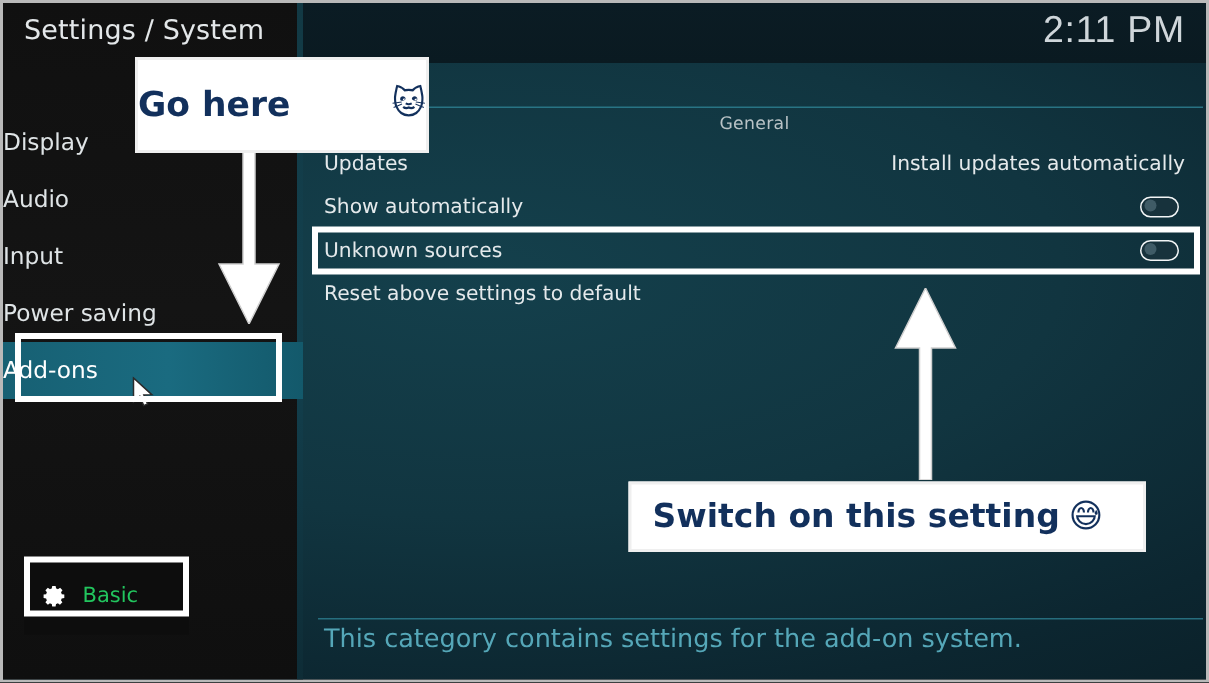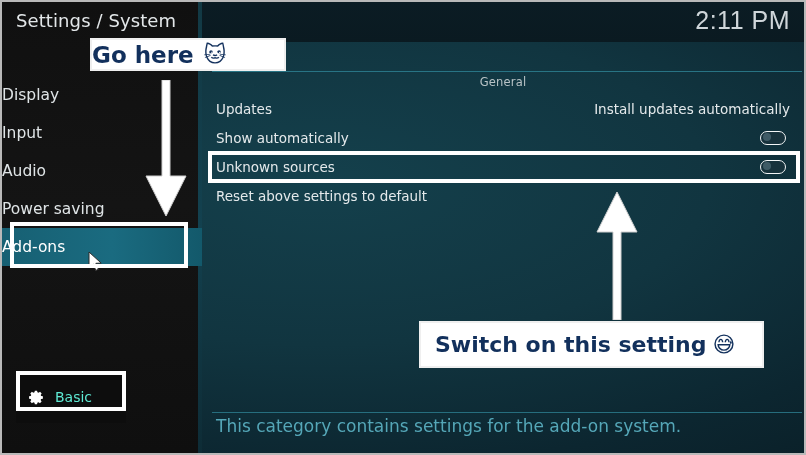--- a/index.html
+++ b/index.html
@@ -103,21 +103,21 @@
     position: absolute;
     left: 14px;
     top: 369px;
     width: 110px;
     height: 52px;
     display: flex;
     align-items: center;
     gap: 10px;
     padding-left: 12px;
     box-sizing: border-box;
-    color: #5eead4;
+    color: #22c55e;
     font-size: 14px;
     background: #0d0d0d;
   }
   .gear {
     width: 17px; height: 17px;
     display: inline-block;
     flex: 0 0 auto;
   }
 
   
@@ -218,22 +218,22 @@
     align-items: center;
     box-sizing: border-box;
     color: #12305c;
     font-weight: bold;
     white-space: nowrap;
   }
   #go-here-box {
     left: 88px;
     top: 36px;
     width: 196px;
-    height: 33px;
-    justify-content: flex-start;
+    height: 64px;
+    justify-content: space-between;
     gap: 10px;
     font-size: 23px;
   }
   #switch-box {
     left: 417px;
     top: 319px;
     width: 345px;
     height: 47px;
     padding-left: 14px;
     gap: 6px;
@@ -270,24 +270,24 @@
       <div class="topbar-bg"></div>
       <div class="page-title">Settings / System</div>
       <div class="clock">2:11 PM</div>
     </div>
 
     <div class="nav">
       <div class="nav-item">
         <span>Display</span>
       </div>
       <div class="nav-item">
+        <span>Audio</span>
+      </div>
+      <div class="nav-item">
         <span>Input</span>
-      </div>
-      <div class="nav-item">
-        <span>Audio</span>
       </div>
       <div class="nav-item">
         <span>Power saving</span>
       </div>
       <div class="nav-item selected">
         <span>Add-ons</span>
       </div>
     </div>
 
     <div class="basic-btn">

